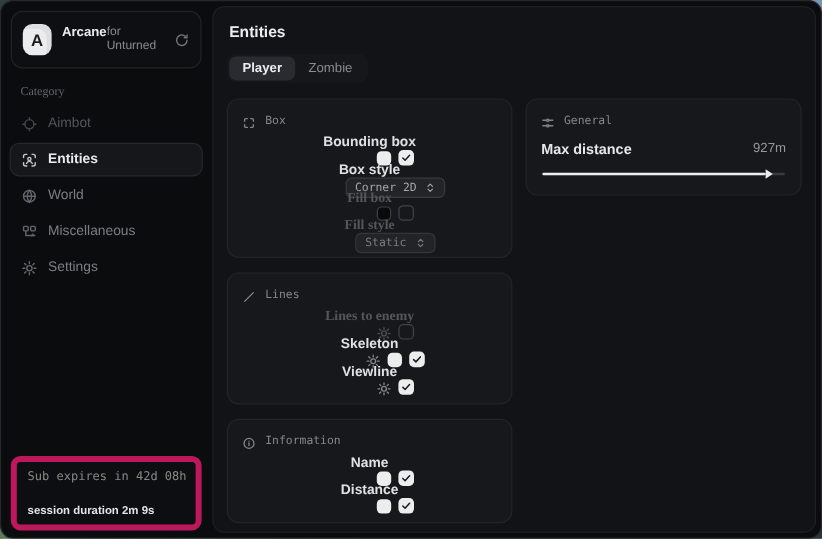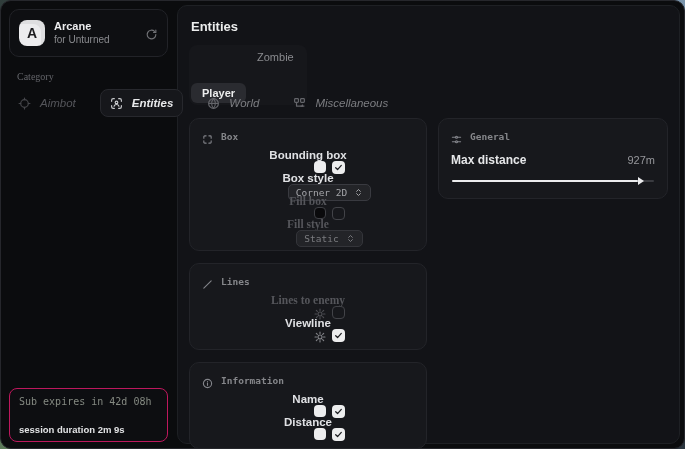--- a/index.html
+++ b/index.html
@@ -18,61 +18,61 @@
   .sidebar{width:175px;flex-shrink:0;position:relative;display:flex;flex-direction:column;}
   .brand-card{
     margin:8px 8px 0 8px;padding:5px 9px;display:flex;align-items:center;gap:9px;
     background:#0e0f12;border:1px solid #222328;border-radius:10px;height:36px;box-sizing:content-box;
   }
   .logo{
     width:26px;height:26px;border-radius:8px;background:#ececee;color:#1c1c1f;
     font-weight:700;font-size:14px;display:flex;align-items:center;justify-content:center;
     box-shadow:inset -4px 4px 0 rgba(0,0,0,.06);
   }
-  .brand-text{display:flex;flex-direction:column;line-height:1.25;justify-content:space-between;}
+  .brand-text{display:flex;flex-direction:row;line-height:1.25;justify-content:space-between;}
   .brand-name{font-size:11px;font-weight:700;color:#ececee;}
   .brand-sub{font-size:10px;color:#8a8b8f;}
   .brand-action{margin-left:auto;color:#6f7074;width:13px;height:13px;}
   .category{font-size:10px;color:#64656a;margin:14px 0 6px 16px;font-family:Liberation Serif, serif;}
-  .nav{display:flex;flex-direction:row;font-style:italic;}
+  .nav{display:flex;flex-direction:column;}
   .nav-item{
     display:flex;align-items:center;gap:9px;height:26px;padding:0 9px;margin:1px 7px;
     border-radius:8px;font-size:11.5px;color:#7c7d81;border:1px solid transparent;cursor:pointer;
   }
   .nav-item .ico{width:13px;height:13px;color:#64656a;flex-shrink:0;}
   .nav-item.active{background:#16171b;border-color:#27282d;color:#e9eaec;font-weight:600;}
   .nav-item.active .ico{color:#c7c8cb;}
   .nav-item.dimmed{color:#54555a;}
   .nav-item.dimmed .ico{color:#46474b;}
   .sub-card{
     position:absolute;left:8px;right:8px;bottom:6px;background:#0d0e11;
-    border:1px solid #be185d;border-radius:8px;padding:7px 9px 6px;
+    border:5px solid #be185d;border-radius:8px;padding:7px 9px 6px;
   }
   .sub-line1{font-family:"DejaVu Sans Mono",monospace;font-size:10px;color:#858a82;white-space:nowrap;}
   .sub-line2{font-size:9.5px;font-weight:700;color:#e2e3e5;margin-top:17px;}
   
   .main{
     flex:1;margin:4px 4px 4px 1px;background:#121317;border:1px solid #1e2024;
     border-radius:10px;padding:13px 11px;box-sizing:border-box;
   }
   .page-title{font-size:13px;font-weight:700;color:#eceded;margin-left:2px;}
   .tabs{display:inline-flex;background:#16171b;border-radius:8px;padding:2px;margin-top:11px;}
   .tab{font-size:11px;color:#8a8b8f;padding:4px 11px;border-radius:6px;cursor:pointer;}
-  .tab.active{background:#2a2b30;color:#eceded;font-weight:600;margin-top:36px;}
+  .tab.active{background:#2a2b30;color:#eceded;font-weight:600;}
   .columns{display:flex;gap:11px;margin-top:13px;align-items:flex-start;}
   .col-left{width:238px;flex-shrink:0;display:flex;flex-direction:column;gap:12px;}
   .col-right{flex:1;}
   .card{background:#17181c;border:1px solid #232429;border-radius:10px;padding:7px 12px 11px;}
   .card-head{display:flex;align-items:center;gap:8px;height:20px;margin-bottom:3px;color:#83848a;}
   .card-head .ico{width:11px;height:11px;flex-shrink:0;}
-  .card-title{font-family:"DejaVu Sans Mono",monospace;font-size:9.5px;color:#85868a;font-weight:bold;}
+  .card-title{font-family:"DejaVu Sans Mono",monospace;font-size:9.5px;color:#85868a;}
   .row{display:flex;align-items:center;justify-content:space-between;height:21px;margin-top:2px;flex-direction:column;}
   .row-label{font-size:11.5px;font-weight:600;color:#e0e1e4;}
   .row.dimmed .row-label{color:#55565b;font-family:Liberation Serif, serif;}
-  .controls{display:flex;align-items:flex-start;gap:6px;margin-left:43px;}
+  .controls{display:flex;align-items:flex-end;gap:6px;margin-left:43px;}
   .gear{width:12px;height:12px;color:#84858a;cursor:pointer;}
   .row.dimmed .gear{color:#4e4f54;}
   .swatch{width:12px;height:12px;border-radius:4px;box-sizing:border-box;cursor:pointer;}
   .swatch.white{background:#ededee;}
   .swatch.black{background:#0a0a0c;border:1px solid #3f4045;}
   .checkbox{width:13px;height:13px;border-radius:4px;box-sizing:border-box;cursor:pointer;}
   .checkbox.checked{background:#ededee;display:flex;align-items:center;justify-content:center;}
   .checkbox.checked svg{width:9px;height:9px;color:#1c1d20;}
   .checkbox.unchecked{border:1.5px solid #525359;background:transparent;}
   .row.dimmed .checkbox.unchecked{border-color:#424348;}
@@ -156,20 +156,29 @@
           <svg viewBox="0 0 24 24" fill="none" stroke="currentColor" stroke-width="2.2" stroke-linejoin="round" width="13" height="13">
             <rect x="3" y="3" width="7" height="7" rx="1.5"></rect>
               <rect x="14" y="3" width="7" height="7" rx="1.5"></rect>
             <path d="M6.5 10v7h11v-3"></path>
               <path d="M14 17h7"></path>
           </svg>
         </span>
         <span>Miscellaneous</span>
       </div>
 
+      <div class="nav-item">
+        <span class="ico">
+          <svg viewBox="0 0 24 24" fill="none" stroke="currentColor" stroke-width="2.2" stroke-linecap="round" width="13" height="13">
+            <circle cx="12" cy="12" r="4"></circle>
+            <path d="M12 2v3M12 19v3M2 12h3M19 12h3M4.6 4.6l2.1 2.1M17.3 17.3l2.1 2.1M19.4 4.6l-2.1 2.1M6.7 17.3l-2.1 2.1"></path>
+          </svg>
+        </span>
+        <span>Settings</span>
+      </div>
 
     </div>
 
     <div class="sub-card">
       <div class="sub-line1">Sub expires in 42d 08h</div>
       <div class="sub-line2">session duration 2m 9s</div>
     </div>
 
   </div>
 
@@ -261,20 +270,37 @@
               <span class="gear">
                 <svg viewBox="0 0 24 24" fill="none" stroke="currentColor" stroke-width="2.2" stroke-linecap="round" width="12" height="12">
                     <circle cx="12" cy="12" r="4"></circle>
                     <path d="M12 2v3M12 19v3M2 12h3M19 12h3M4.6 4.6l2.1 2.1M17.3 17.3l2.1 2.1M19.4 4.6l-2.1 2.1M6.7 17.3l-2.1 2.1"></path>
                   </svg>
               </span>
               <span class="checkbox unchecked"></span>
             </span>
           </div>
 
+          <div class="row">
+            <span class="row-label">Skeleton</span>
+            <span class="controls">
+              <span class="gear">
+                <svg viewBox="0 0 24 24" fill="none" stroke="currentColor" stroke-width="2.2" stroke-linecap="round" width="12" height="12">
+                    <circle cx="12" cy="12" r="4"></circle>
+                    <path d="M12 2v3M12 19v3M2 12h3M19 12h3M4.6 4.6l2.1 2.1M17.3 17.3l2.1 2.1M19.4 4.6l-2.1 2.1M6.7 17.3l-2.1 2.1"></path>
+                  </svg>
+              </span>
+              <span class="swatch white"></span>
+              <span class="checkbox checked">
+                <svg viewBox="0 0 24 24" fill="none" stroke="currentColor" stroke-width="3.4" stroke-linecap="round" stroke-linejoin="round">
+                    <path d="M4.5 12.5l5 5L19.5 6.5"></path>
+                  </svg>
+              </span>
+            </span>
+          </div>
 
           <div class="row">
             <span class="row-label">Viewline</span>
             <span class="controls">
               <span class="gear">
                 <svg viewBox="0 0 24 24" fill="none" stroke="currentColor" stroke-width="2.2" stroke-linecap="round" width="12" height="12">
                     <circle cx="12" cy="12" r="4"></circle>
                     <path d="M12 2v3M12 19v3M2 12h3M19 12h3M4.6 4.6l2.1 2.1M17.3 17.3l2.1 2.1M19.4 4.6l-2.1 2.1M6.7 17.3l-2.1 2.1"></path>
                   </svg>
               </span>

